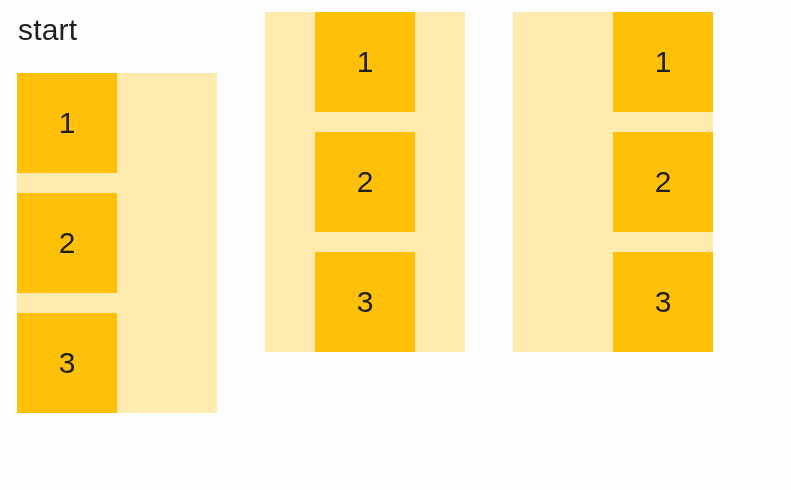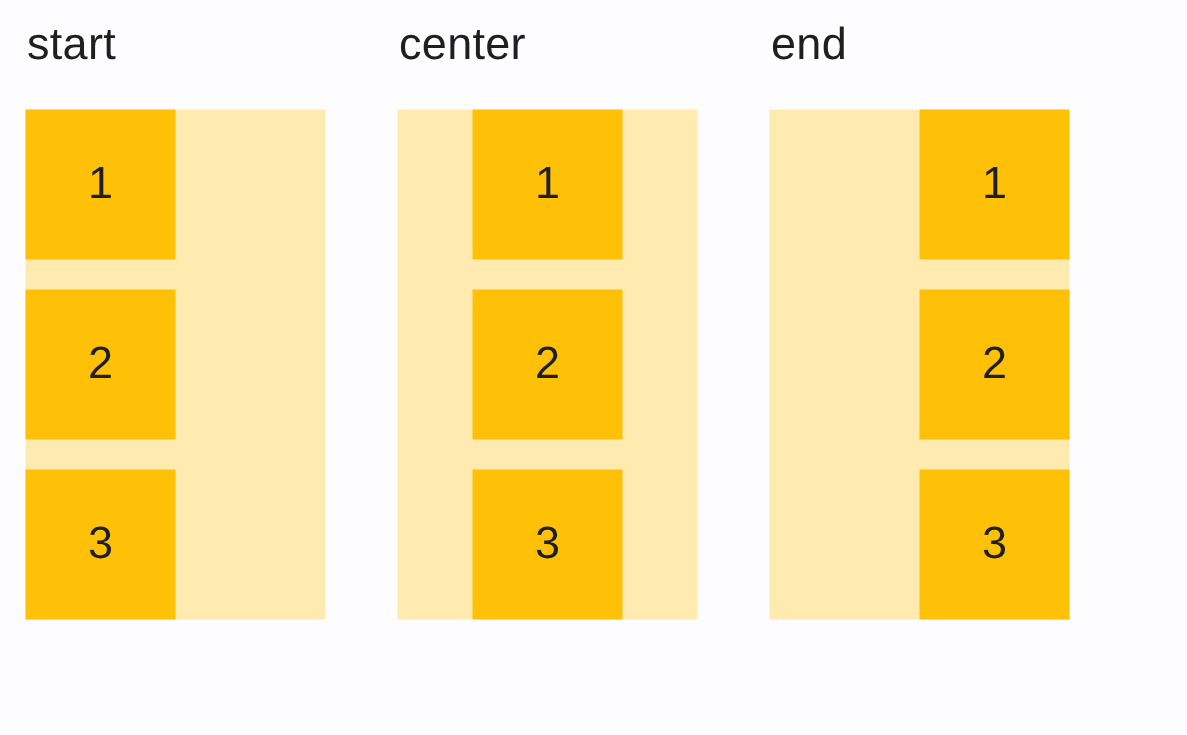--- a/index.html
+++ b/index.html
@@ -62,30 +62,28 @@
   <section class="panel">
     <h2 class="panel-title">start</h2>
     <div class="flex-container align-start">
       <div class="flex-item">1</div>
       <div class="flex-item">2</div>
       <div class="flex-item">3</div>
     </div>
   </section>
 
   <section class="panel">
-    <h2 class="panel-title">center</h2>
     <div class="flex-container align-center">
       <div class="flex-item">1</div>
       <div class="flex-item">2</div>
       <div class="flex-item">3</div>
     </div>
   </section>
 
   <section class="panel">
-    <h2 class="panel-title">end</h2>
     <div class="flex-container align-end">
       <div class="flex-item">1</div>
       <div class="flex-item">2</div>
       <div class="flex-item">3</div>
     </div>
   </section>
 
 </div>
 
 </body></html>

